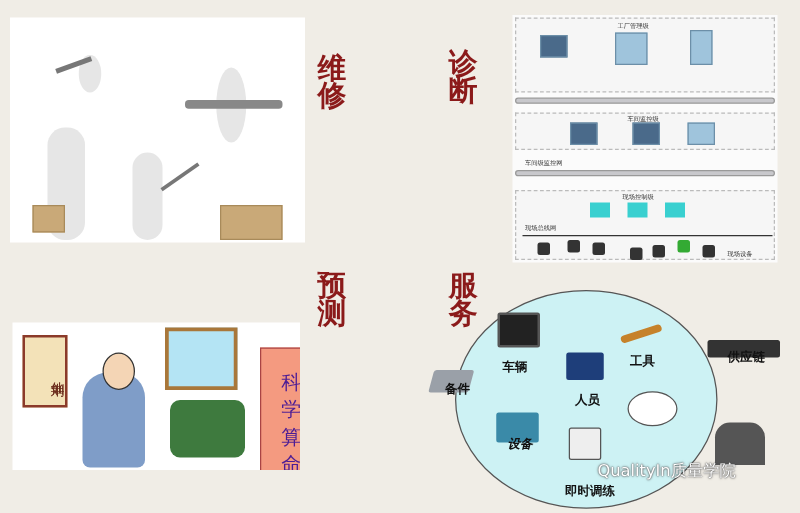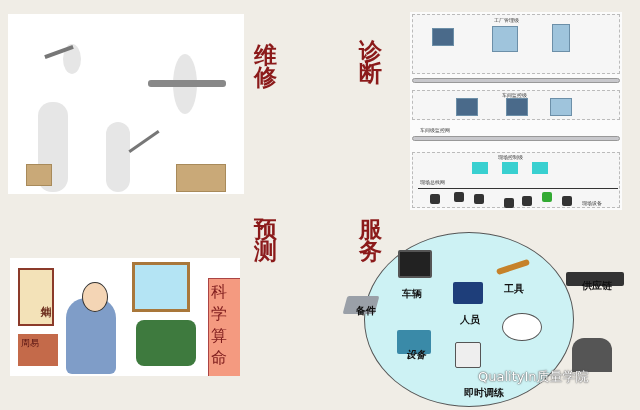--- a/index.html
+++ b/index.html
@@ -67,40 +67,39 @@
   <div class="dev" style="left:112px;top:184px;"></div>
   <div class="dev" style="left:132px;top:180px;background:#3a3;"></div>
   <div class="dev" style="left:152px;top:184px;"></div>
   <div class="tiny" style="left:172px;top:188px;">现场设备</div>
 </div>
 <div class="label" style="left:359px;top:40px;">诊断</div>
 
 <div class="label" style="left:254px;top:218px;">预测</div>
 <div class="cartoon">
   <div style="position:absolute;left:8px;top:10px;width:36px;height:58px;background:#f3e2b8;border:2px solid #8b3a2a;font-size:11px;color:#6a2a1a;text-align:center;writing-mode:vertical-rl;font-family:'DejaVu Serif',serif;">刘半仙</div>
-  <div style="position:absolute;left:8px;top:76px;width:40px;height:32px;background:#c46a4a;font-size:9px;color:#511;padding:3px;">周易</div>
   <div style="position:absolute;left:56px;top:40px;width:50px;height:76px;background:#7f9dc8;border-radius:20px 20px 6px 6px;"></div>
   <div style="position:absolute;left:72px;top:24px;width:26px;height:30px;background:#f4d5b5;border-radius:50%;border:1px solid #333;"></div>
   <div style="position:absolute;left:122px;top:4px;width:58px;height:50px;background:#b4e4f4;border:3px solid #a9773a;"></div>
   <div style="position:absolute;left:126px;top:62px;width:60px;height:46px;background:#3e7a3e;border-radius:8px;"></div>
-  <div style="position:absolute;left:198px;top:20px;width:34px;height:112px;background:#f49a80;border:1px solid #a44;font-size:16px;color:#7f1d1d;line-height:22px;padding:2px;font-family:'DejaVu Serif',serif;">科学算命</div>
+  <div style="position:absolute;left:198px;top:20px;width:34px;height:112px;background:#f49a80;border:1px solid #a44;font-size:16px;color:#4c1d95;line-height:22px;padding:16px;font-family:'DejaVu Serif',serif;">科学算命</div>
 </div>
 
 <div class="label" style="left:359px;top:218px;text-align:center;">服务</div>
 <div class="ellipse"></div>
 <div class="svc-icon" style="left:398px;top:250px;width:34px;height:28px;background:#222;border:2px solid #555;"></div>
 <div class="svc-label" style="left:402px;top:287px;">车辆</div>
 <div class="svc-icon" style="left:496px;top:264px;width:34px;height:6px;background:#c6822a;transform:rotate(-18deg);border-radius:3px;"></div>
 <div class="svc-label" style="left:504px;top:282px;">工具</div>
 <div class="svc-icon" style="left:453px;top:282px;width:30px;height:22px;background:#1e3e7a;"></div>
 <div class="svc-label" style="left:460px;top:313px;">人员</div>
 <div class="svc-icon" style="left:345px;top:296px;width:32px;height:18px;background:#9aa0a8;transform:skewX(-15deg);"></div>
 <div class="svc-label" style="left:356px;top:304px;">备件</div>
 <div class="svc-icon" style="left:502px;top:313px;width:40px;height:28px;background:#fff;border:1px solid #555;border-radius:50%;"></div>
 <div class="svc-icon" style="left:397px;top:330px;width:34px;height:24px;background:#3a8aa8;"></div>
 <div class="svc-label" style="left:406px;top:348px;font-style:italic;">设备</div>
 <div class="svc-icon" style="left:455px;top:342px;width:26px;height:26px;background:#eee;border:1px solid #555;"></div>
-<div class="svc-label" style="left:464px;top:386px;">即时调练</div>
+<div class="svc-label" style="left:452px;top:386px;">即时调练</div>
 <div class="svc-icon" style="left:566px;top:272px;width:58px;height:14px;background:#333;"></div>
 <div class="svc-label" style="left:582px;top:279px;">供应链</div>
 <div class="svc-icon" style="left:572px;top:338px;width:40px;height:34px;background:#555;border-radius:12px 12px 0 0;"></div>
 
 <div class="watermark">QualityIn质量学院</div>
 
 </body></html>

